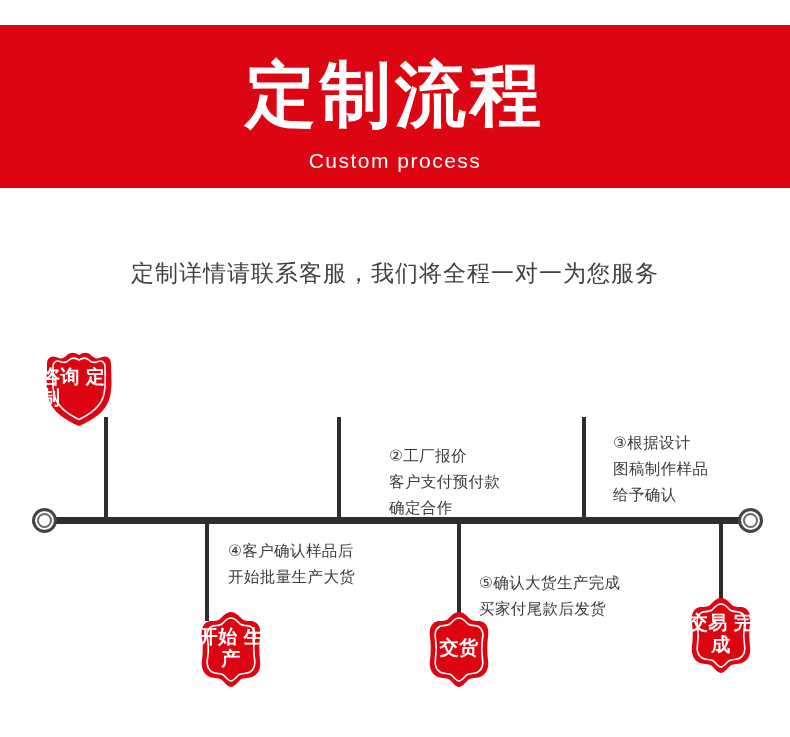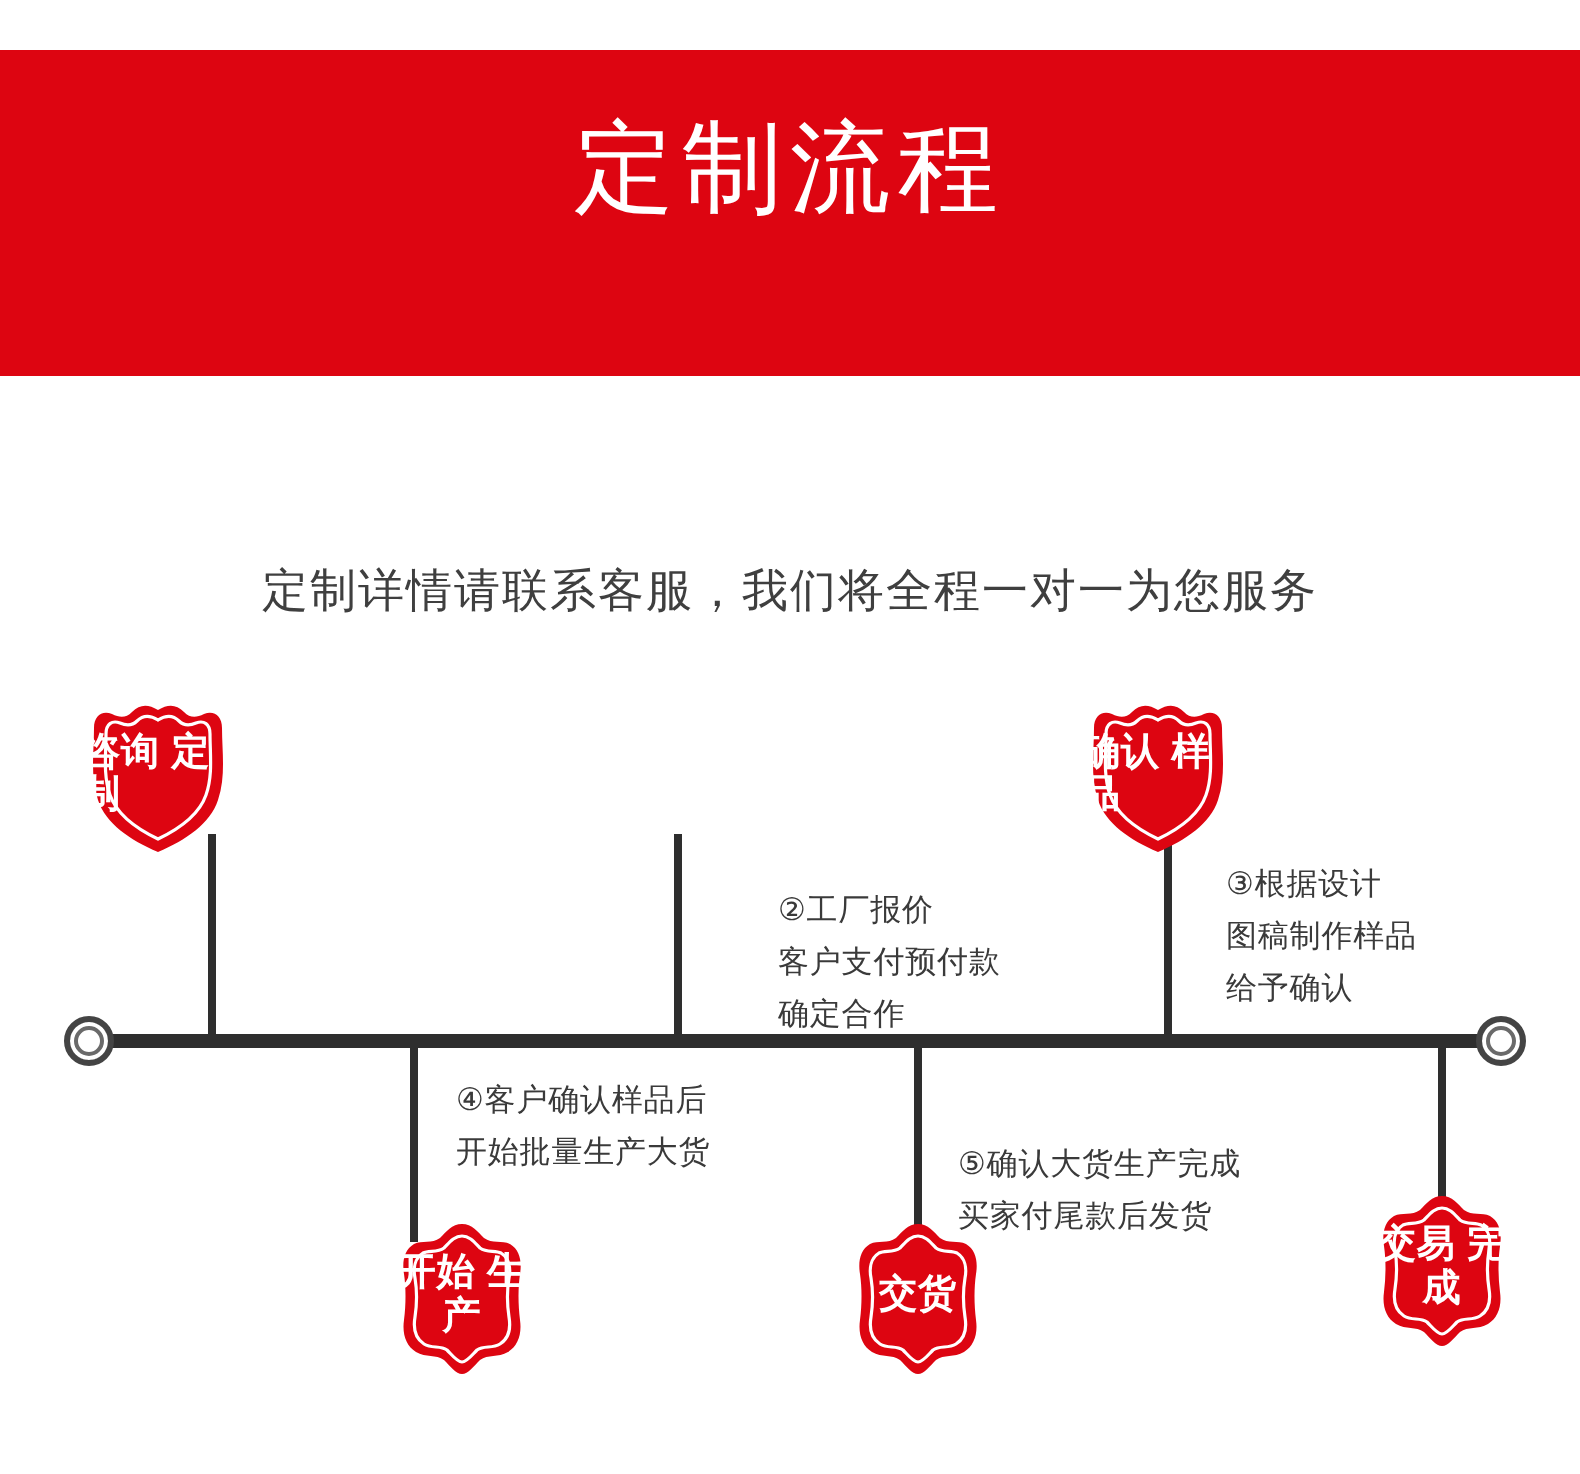--- a/index.html
+++ b/index.html
@@ -17,22 +17,22 @@
     left: 0; top: 25px;
     width: 790px; height: 163px;
     background: #dd0511;
   }
   .banner-title {
     position: absolute;
     left: 0; top: 33px;
     width: 790px;
     text-align: center;
     color: #ffffff;
-    font-size: 50px;
-    font-weight: normal;
+    font-size: 71px;
+    font-weight: bold;
     letter-spacing: 4px;
     line-height: 1.05;
   }
   .banner-sub {
     position: absolute;
     left: 0; top: 124px;
     width: 790px;
     text-align: center;
     color: #ffffff;
     font-size: 21px;
@@ -42,21 +42,20 @@
 
   
   .lead {
     position: absolute;
     left: 0; top: 258px;
     width: 790px;
     text-align: center;
     color: #3f3f3f;
     font-size: 23px;
     letter-spacing: 1px;
-    margin-top: 22px;
   }
 
   
   .axis-line {
     position: absolute;
     left: 45px; top: 517px;
     width: 705px; height: 7px;
     background: #2e2e2e;
   }
   .axis-cap {
@@ -126,20 +125,21 @@
   .steptext.upper { top: 430px; }
   .steptext.lower { top: 538px; }
 </style>
 </head>
 <body>
 
 <div id="page">
 
   <div class="banner">
     <div class="banner-title">定制流程</div>
+    <div class="banner-sub">Custom process</div>
   </div>
 
   <div class="lead">定制详情请联系客服，我们将全程一对一为您服务</div>
 
   <div class="axis-line"></div>
   <div class="axis-cap left"></div>
   <div class="axis-cap right"></div>
 
   <div class="stem up" style="left:104px;"></div>
   <div class="stem up" style="left:337px;"></div>
@@ -152,28 +152,20 @@
   <div class="shield" style="left:41px; top:350px;">
     <svg class="sv" viewBox="0 0 76 78">
       <path d="M6 14 C6 8 10 5 15 7 C19 9 22 9 25 6 C29 2 33 2 38 5 C43 2 47 2 51 6 C54 9 57 9 61 7 C66 5 70 8 70 14 C70 26 72 38 68 50 C64 62 52 70 38 76 C24 70 12 62 8 50 C4 38 6 26 6 14 Z" fill="#dd0511"></path>
       <path d="M12 17 C12 12 15 10 19 11.5 C22.5 13 25 13 27.5 10.5 C30.5 7.5 34 7.5 38 10 C42 7.5 45.5 7.5 48.5 10.5 C51 13 53.5 13 57 11.5 C61 10 64 12 64 17 C64 27 65.5 37.5 62 47.5 C58.5 57.5 48.5 64.5 38 69.5 C27.5 64.5 17.5 57.5 14 47.5 C10.5 37.5 12 27 12 17 Z" fill="none" stroke="#ffffff" stroke-width="1.6"></path>
     </svg>
     <span class="lbl">咨询
 定制</span>
   </div>
 
 
-  <div class="shield" style="left:541px; top:350px;">
-    <svg class="sv" viewBox="0 0 76 78">
-      <path d="M6 14 C6 8 10 5 15 7 C19 9 22 9 25 6 C29 2 33 2 38 5 C43 2 47 2 51 6 C54 9 57 9 61 7 C66 5 70 8 70 14 C70 26 72 38 68 50 C64 62 52 70 38 76 C24 70 12 62 8 50 C4 38 6 26 6 14 Z" fill="#dd0511"></path>
-      <path d="M12 17 C12 12 15 10 19 11.5 C22.5 13 25 13 27.5 10.5 C30.5 7.5 34 7.5 38 10 C42 7.5 45.5 7.5 48.5 10.5 C51 13 53.5 13 57 11.5 C61 10 64 12 64 17 C64 27 65.5 37.5 62 47.5 C58.5 57.5 48.5 64.5 38 69.5 C27.5 64.5 17.5 57.5 14 47.5 C10.5 37.5 12 27 12 17 Z" fill="none" stroke="#ffffff" stroke-width="1.6"></path>
-    </svg>
-    <span class="lbl">确认
-样品</span>
-  </div>
 
   <div class="badge" style="left:168px; top:610px;margin-left:24px;">
     <svg class="sv" viewBox="0 0 78 80">
       <path d="M39 2 C44 2 47 6 50 9 C54 12 59 10 63 12 C68 15 69 21 68 27 C67 34 67 42 68 50 C69 57 67 63 62 66 C57 69 52 67 48 70 C45 73 42 77 39 77 C36 77 33 73 30 70 C26 67 21 69 16 66 C11 63 9 57 10 50 C11 42 11 34 10 27 C9 21 10 15 15 12 C19 10 24 12 28 9 C31 6 34 2 39 2 Z" fill="#dd0511"></path>
       <path d="M39 8 C43 8 45.5 11.5 48 14 C51.5 16.5 55.5 15 58.5 16.5 C62.5 19 63.5 24 62.5 29 C61.5 35 61.5 42 62.5 48.5 C63.5 54.5 62 59.5 58 62 C54 64.5 50 62.5 46.5 65 C44 67.5 41.5 71 39 71 C36.5 71 34 67.5 31.5 65 C28 62.5 24 64.5 20 62 C16 59.5 14.5 54.5 15.5 48.5 C16.5 42 16.5 35 15.5 29 C14.5 24 15.5 19 19.5 16.5 C22.5 15 26.5 16.5 30 14 C32.5 11.5 35 8 39 8 Z" fill="none" stroke="#ffffff" stroke-width="1.6"></path>
     </svg>
     <span class="lbl">开始
 生产</span>
   </div>
 

